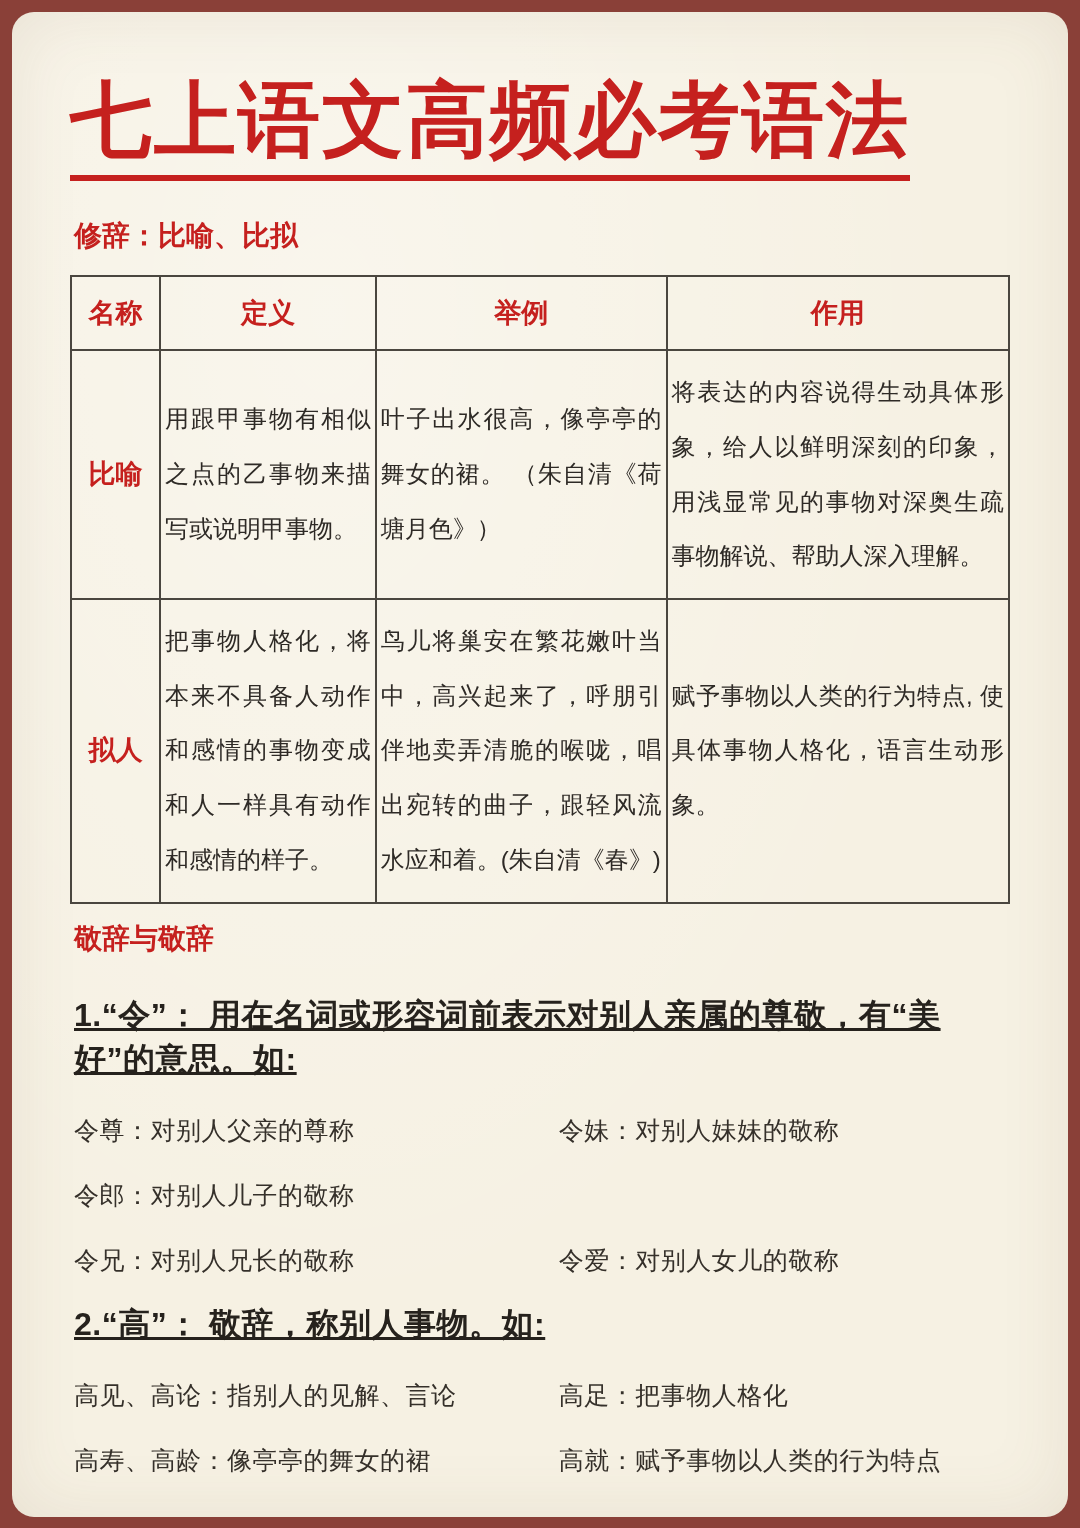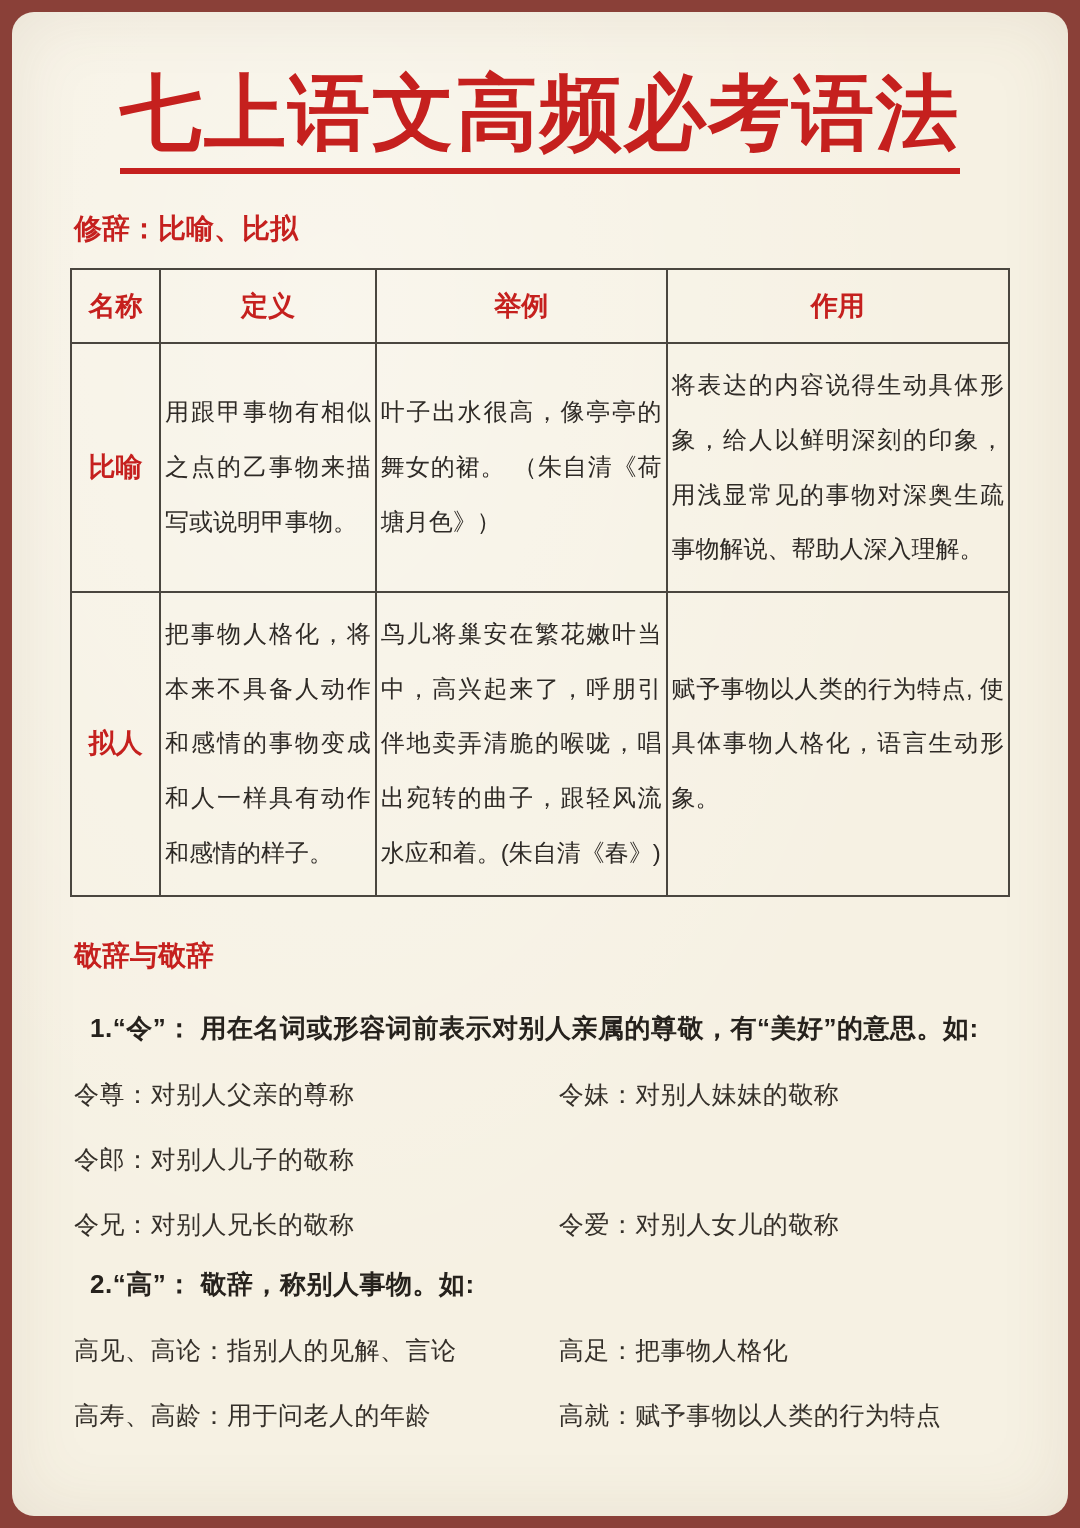--- a/index.html
+++ b/index.html
@@ -11,39 +11,39 @@
     padding: 12px;
   }
   .card {
     background: var(--paper, #f6f1e3);
     background-image: radial-gradient(ellipse at 30% 20%, rgba(255,255,255,0.35), rgba(0,0,0,0) 60%);
     border-radius: 22px;
     min-height: 1504px;
     padding: 46px 58px 40px;
     box-shadow: inset 0 0 70px rgba(120, 90, 60, 0.10);
   }
-  .title-wrap { text-align: center; margin: 12px 0 36px; }
+  .title-wrap { margin: 19px 0 36px; }
   .title {
     display: inline-block;
     color: var(--accent, #c5201e);
     font-size: 82px;
     font-weight: 900;
     letter-spacing: 2px;
     line-height: 1.05;
     padding-bottom: 12px;
     border-bottom: 6px solid var(--accent, #c5201e);
     white-space: nowrap;
   }
   .sec-heading {
     color: var(--accent, #c5201e);
     font-size: 28px;
     font-weight: bold;
     margin: 26px 4px 20px;
   }
-  .sec-heading.second { margin-top: 40px; }
+  .sec-heading.second { margin-top: 16px; }
   table.rhetoric-table {
     width: 100%;
     border-collapse: collapse;
     table-layout: fixed;
   }
   .rhetoric-table col.c-name   { width: 9.5%; }
   .rhetoric-table col.c-def    { width: 23%; }
   .rhetoric-table col.c-ex     { width: 31%; }
   .rhetoric-table col.c-fx     { width: 36.5%; }
   .rhetoric-table th, .rhetoric-table td { border: 2px solid var(--border, #4a463f); }
@@ -63,25 +63,26 @@
     vertical-align: middle;
   }
   .rhetoric-table td.term {
     color: var(--accent, #c5201e);
     font-weight: bold;
     font-size: 27px;
     text-align: center;
     padding: 7px;
   }
   .intro {
-    font-size: 26px;
+    font-size: 32px;
     font-weight: bold;
     color: #26221d;
-    margin: 36px 20px 4px;
+    margin: 36px 4px 4px;
     letter-spacing: 0.5px;
+    text-decoration: underline;
   }
   .intro.second { margin-top: 26px; }
   .pair-list { margin-top: 6px; }
   .pair-row {
     display: grid;
     grid-template-columns: 52% 48%;
     margin-top: 32px;
     padding: 0 4px;
   }
   .pair-item {
@@ -151,18 +152,18 @@
   </div>
 
   <p class="intro second">2.“高”： 敬辞，称别人事物。如:</p>
 
   <div class="pair-list">
     <div class="pair-row">
       <span class="pair-item">高见、高论：指别人的见解、言论</span>
       <span class="pair-item">高足：把事物人格化</span>
     </div>
     <div class="pair-row">
-      <span class="pair-item">高寿、高龄：用于问老人的年龄</span>
+      <span class="pair-item">高寿、高龄：像亭亭的舞女的裙</span>
       <span class="pair-item">高就：赋予事物以人类的行为特点</span>
     </div>
   </div>
 
 </div>
 
 </body></html>

